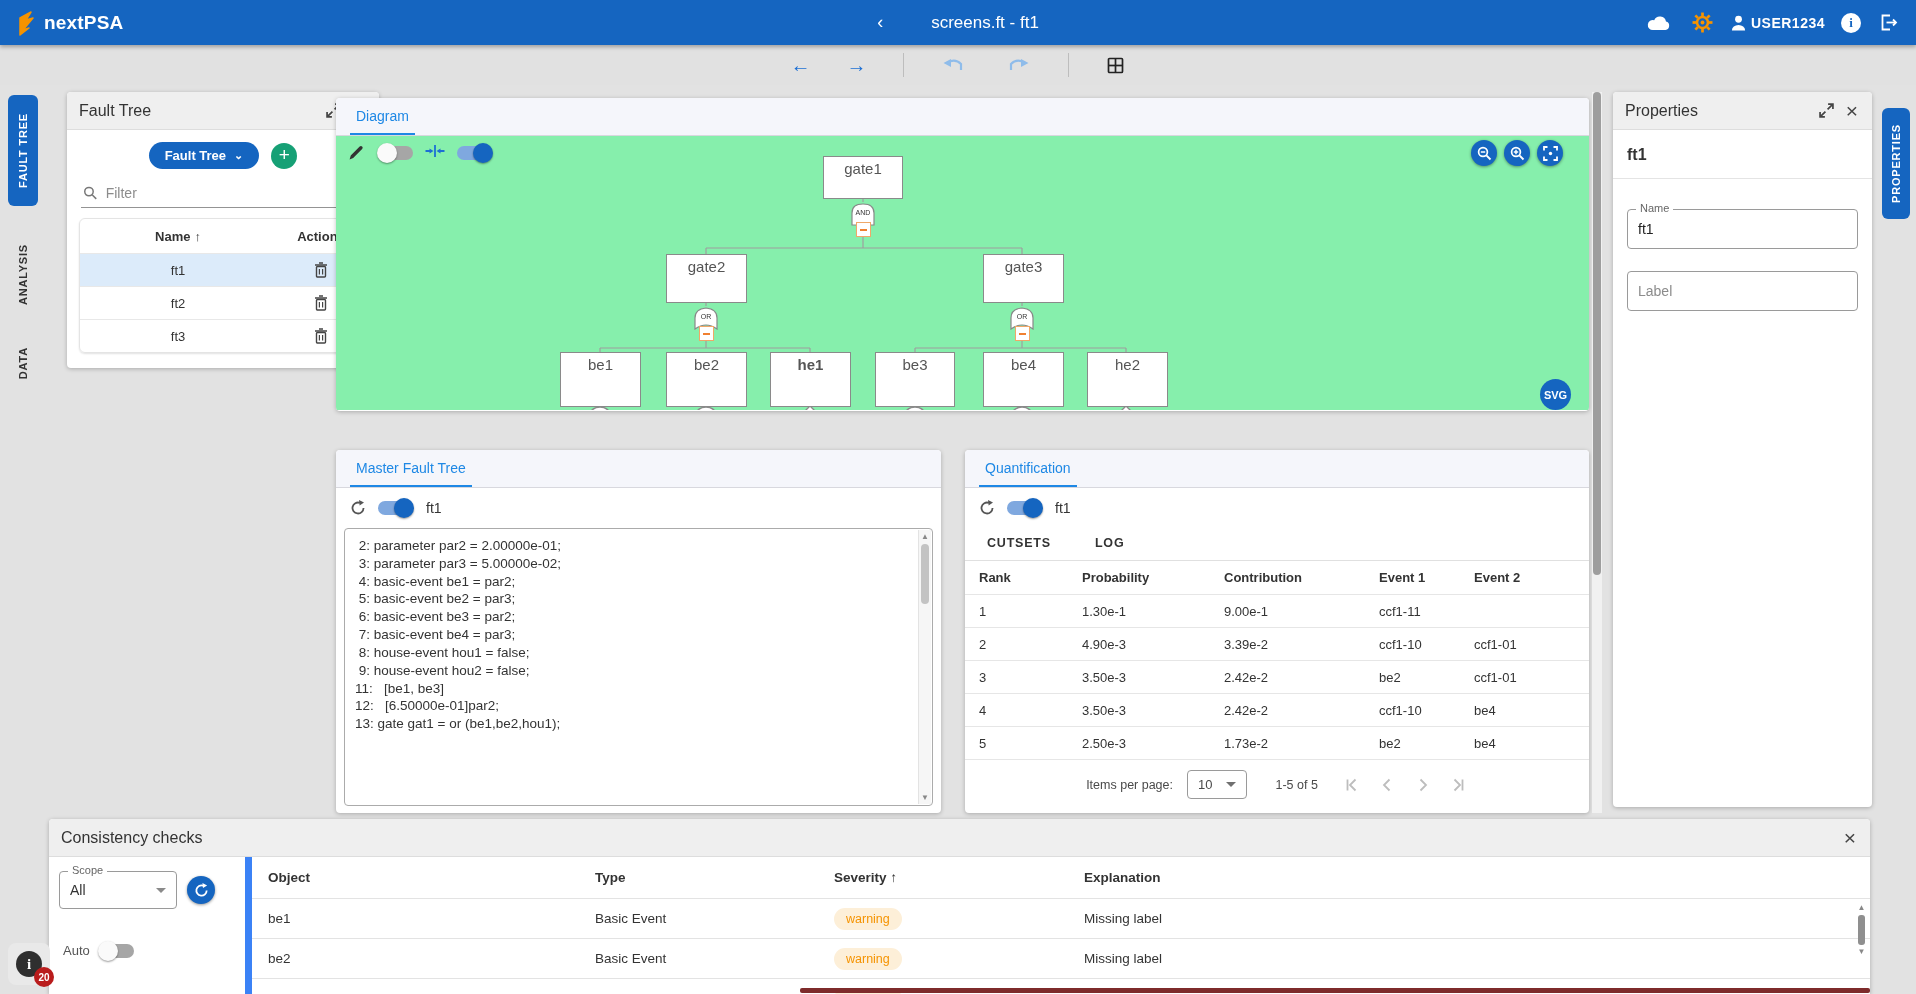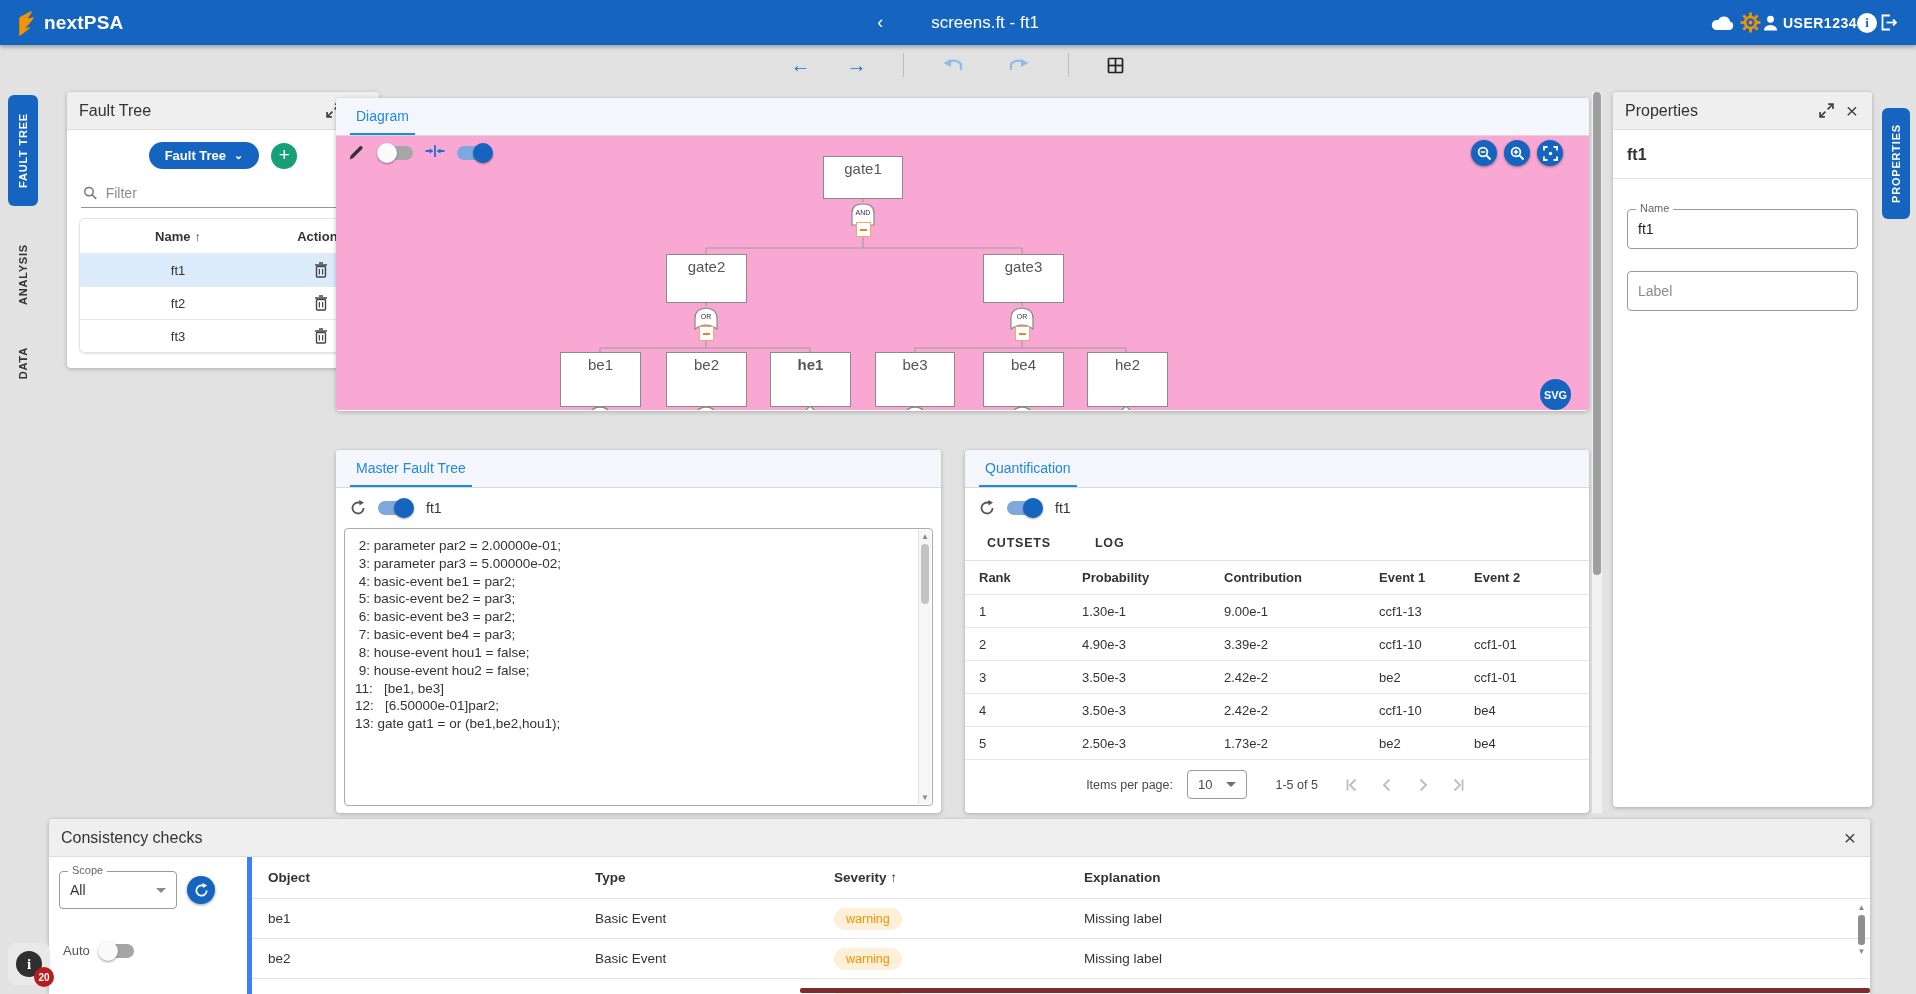--- a/index.html
+++ b/index.html
@@ -6,21 +6,21 @@
   html,body { width:1916px; height:994px; overflow:hidden; }
   body { font-family:"Liberation Sans", sans-serif; background:#E2E2E2; position:relative; color:#333; font-size:14px; }
 
   
   .topbar { position:absolute; top:0; left:0; width:1916px; height:45px; background:#1565C0; display:flex; align-items:center; padding:0 16px; z-index:30; box-shadow:0 2px 4px rgba(0,0,0,.3);}
   .logo-wrap { display:flex; align-items:center; gap:6px; }
   .logo-text { color:#fff; font-weight:bold; font-size:19px; letter-spacing:.2px; }
   .tb-center { position:absolute; left:50%; transform:translateX(-50%); display:flex; align-items:center; gap:48px; color:#fff; }
   .tb-chevron { font-size:18px; color:#fff; cursor:pointer; }
   .tb-title { font-size:17px; color:#fff; }
-  .tb-right { margin-left:auto; display:flex; align-items:center; }
+  .tb-right { margin-left:auto; display:flex; align-items:center; gap:16px; }
   .user-chip { display:flex; align-items:center; gap:5px; color:#fff; font-weight:bold; font-size:14px; letter-spacing:.5px; }
   .info-circle { width:20px; height:20px; background:#fff; border-radius:50%; color:#1565C0; font-weight:bold; font-size:13px; display:flex; align-items:center; justify-content:center; font-family:"Liberation Serif",serif; }
 
   
   .subbar { position:absolute; top:45px; left:0; width:1916px; height:40px; background:#E1E1E1; display:flex; align-items:center; justify-content:center; gap:36px; }
   .subbar .divider { width:1px; height:24px; background:#BDBDBD; }
   .nav-arrow { font-size:20px; color:#1C6FD4; font-weight:bold; cursor:pointer; line-height:1; }
 
   
   .left-rail { position:absolute; top:85px; left:0; width:45px; bottom:0; display:flex; flex-direction:column; align-items:center; }
@@ -51,21 +51,21 @@
   .filter-row input { border:none; outline:none; font-size:14px; width:100%; color:#b91c1c; }
   .filter-row input::placeholder { color:#8C8C8C; }
   .ft-table { margin:2px 12px; border:1px solid #E4E4E4; border-radius:6px; box-shadow:0 1px 2px rgba(0,0,0,.12); overflow:hidden; }
   .ft-row { display:grid; grid-template-columns:1fr 90px; align-items:center; height:33px; border-top:1px solid #E8E8E8; font-size:13px; }
   .ft-row.head { border-top:none; font-weight:bold; height:34px; }
   .ft-row > div { display:flex; justify-content:center; align-items:center; gap:4px; }
   .ft-row.sel { background:#DCEBFA; }
 
   
   #diagram-card { left:336px; top:98px; width:1253px; height:313px; }
-  .canvas { position:relative; width:100%; height:274px; background:#f9a8d4; overflow:hidden; }
+  .canvas { position:relative; width:100%; height:274px; background:#86efac; overflow:hidden; }
   .dg-toolbar { position:absolute; top:6px; left:10px; display:flex; align-items:center; gap:12px; z-index:5; }
   .toggle { width:34px; height:14px; border-radius:7px; position:relative; cursor:pointer; }
   .toggle .knob { width:20px; height:20px; border-radius:50%; position:absolute; top:-3px; box-shadow:0 1px 2px rgba(0,0,0,.4); }
   .toggle.off { background:#A6A6A6; }
   .toggle.off .knob { left:-2px; background:#FAFAFA; }
   .toggle.on { background:#7FA8DF; }
   .toggle.on .knob { right:-2px; background:#1565C0; }
   .zoom-ctrls { position:absolute; top:4px; right:26px; display:flex; gap:7px; z-index:5; }
   .blue-circle-btn { width:26px; height:26px; border-radius:50%; background:#1565C0; border:none; cursor:pointer; display:flex; align-items:center; justify-content:center; box-shadow:0 1px 3px rgba(0,0,0,.4); }
   .node { position:absolute; background:#fff; border:1.5px solid #8A8A8A; display:flex; justify-content:center; padding-top:3px; font-size:15px; color:#555; }
@@ -103,21 +103,21 @@
   #prop-panel { left:1613px; top:92px; width:259px; height:715px; }
   .prop-heading { font-size:16px; font-weight:bold; padding:16px 14px 14px; border-bottom:1px solid #E4E4E4; }
   .field { position:relative; margin:22px 14px 0; border:1px solid #9A9A9A; border-radius:4px; height:40px; display:flex; align-items:center; padding:0 10px; }
   .field .float-label { position:absolute; top:-8px; left:8px; background:#fff; font-size:11px; color:#666; padding:0 4px; }
   .field input { border:none; outline:none; font-size:14px; width:100%; color:#222; background:transparent; }
   .field input::placeholder { color:#8C8C8C; }
 
   
   #cc-panel { left:49px; top:819px; width:1821px; height:175px; border-radius:4px 4px 0 0; }
   .cc-body { position:relative; display:flex; height:137px; }
-  .cc-left { width:203px; border-right:5px solid #3b82f6; padding:14px 10px; position:relative; }
+  .cc-left { width:203px; border-right:7px solid #3b82f6; padding:14px 10px; position:relative; }
   .cc-scope-row { display:flex; align-items:center; gap:10px; }
   .scope-field { position:relative; border:1px solid #9A9A9A; border-radius:4px; width:118px; height:38px; display:flex; align-items:center; justify-content:space-between; padding:0 10px; cursor:pointer; }
   .scope-field .float-label { position:absolute; top:-8px; left:8px; background:#fff; font-size:11px; color:#666; padding:0 4px; }
   .auto-row { display:flex; align-items:center; gap:10px; margin-top:34px; padding-left:4px; font-size:13px; color:#555; }
   .cc-table { flex:1; position:relative; overflow:hidden; }
   .cc-row { display:grid; grid-template-columns:327px 239px 250px 1fr; align-items:center; height:40px; border-bottom:1px solid #E3E3E3; font-size:13.5px; padding-left:16px; }
   .cc-row.head { font-weight:bold; height:42px; }
   .warn-badge { display:inline-block; background:#FDEFD8; color:#F59300; font-size:12.5px; border-radius:11px; padding:4px 12px; }
   .cc-scroll { position:absolute; right:3px; top:46px; width:11px; height:86px; }
   .cc-scroll .arr { width:100%; text-align:center; font-size:8px; color:#888; line-height:10px;}
@@ -499,21 +499,21 @@
       <div>Rank</div>
       <div>Probability</div>
       <div>Contribution</div>
       <div>Event 1</div>
       <div>Event 2</div>
     </div>
     <div class="q-row">
       <div>1</div>
         <div>1.30e-1</div>
         <div>9.00e-1</div>
-        <div>ccf1-13</div>
+        <div>ccf1-11</div>
         <div></div>
     </div>
     <div class="q-row">
       <div>2</div>
         <div>4.90e-3</div>
         <div>3.39e-2</div>
         <div>ccf1-10</div>
         <div>ccf1-01</div>
     </div>
     <div class="q-row">

